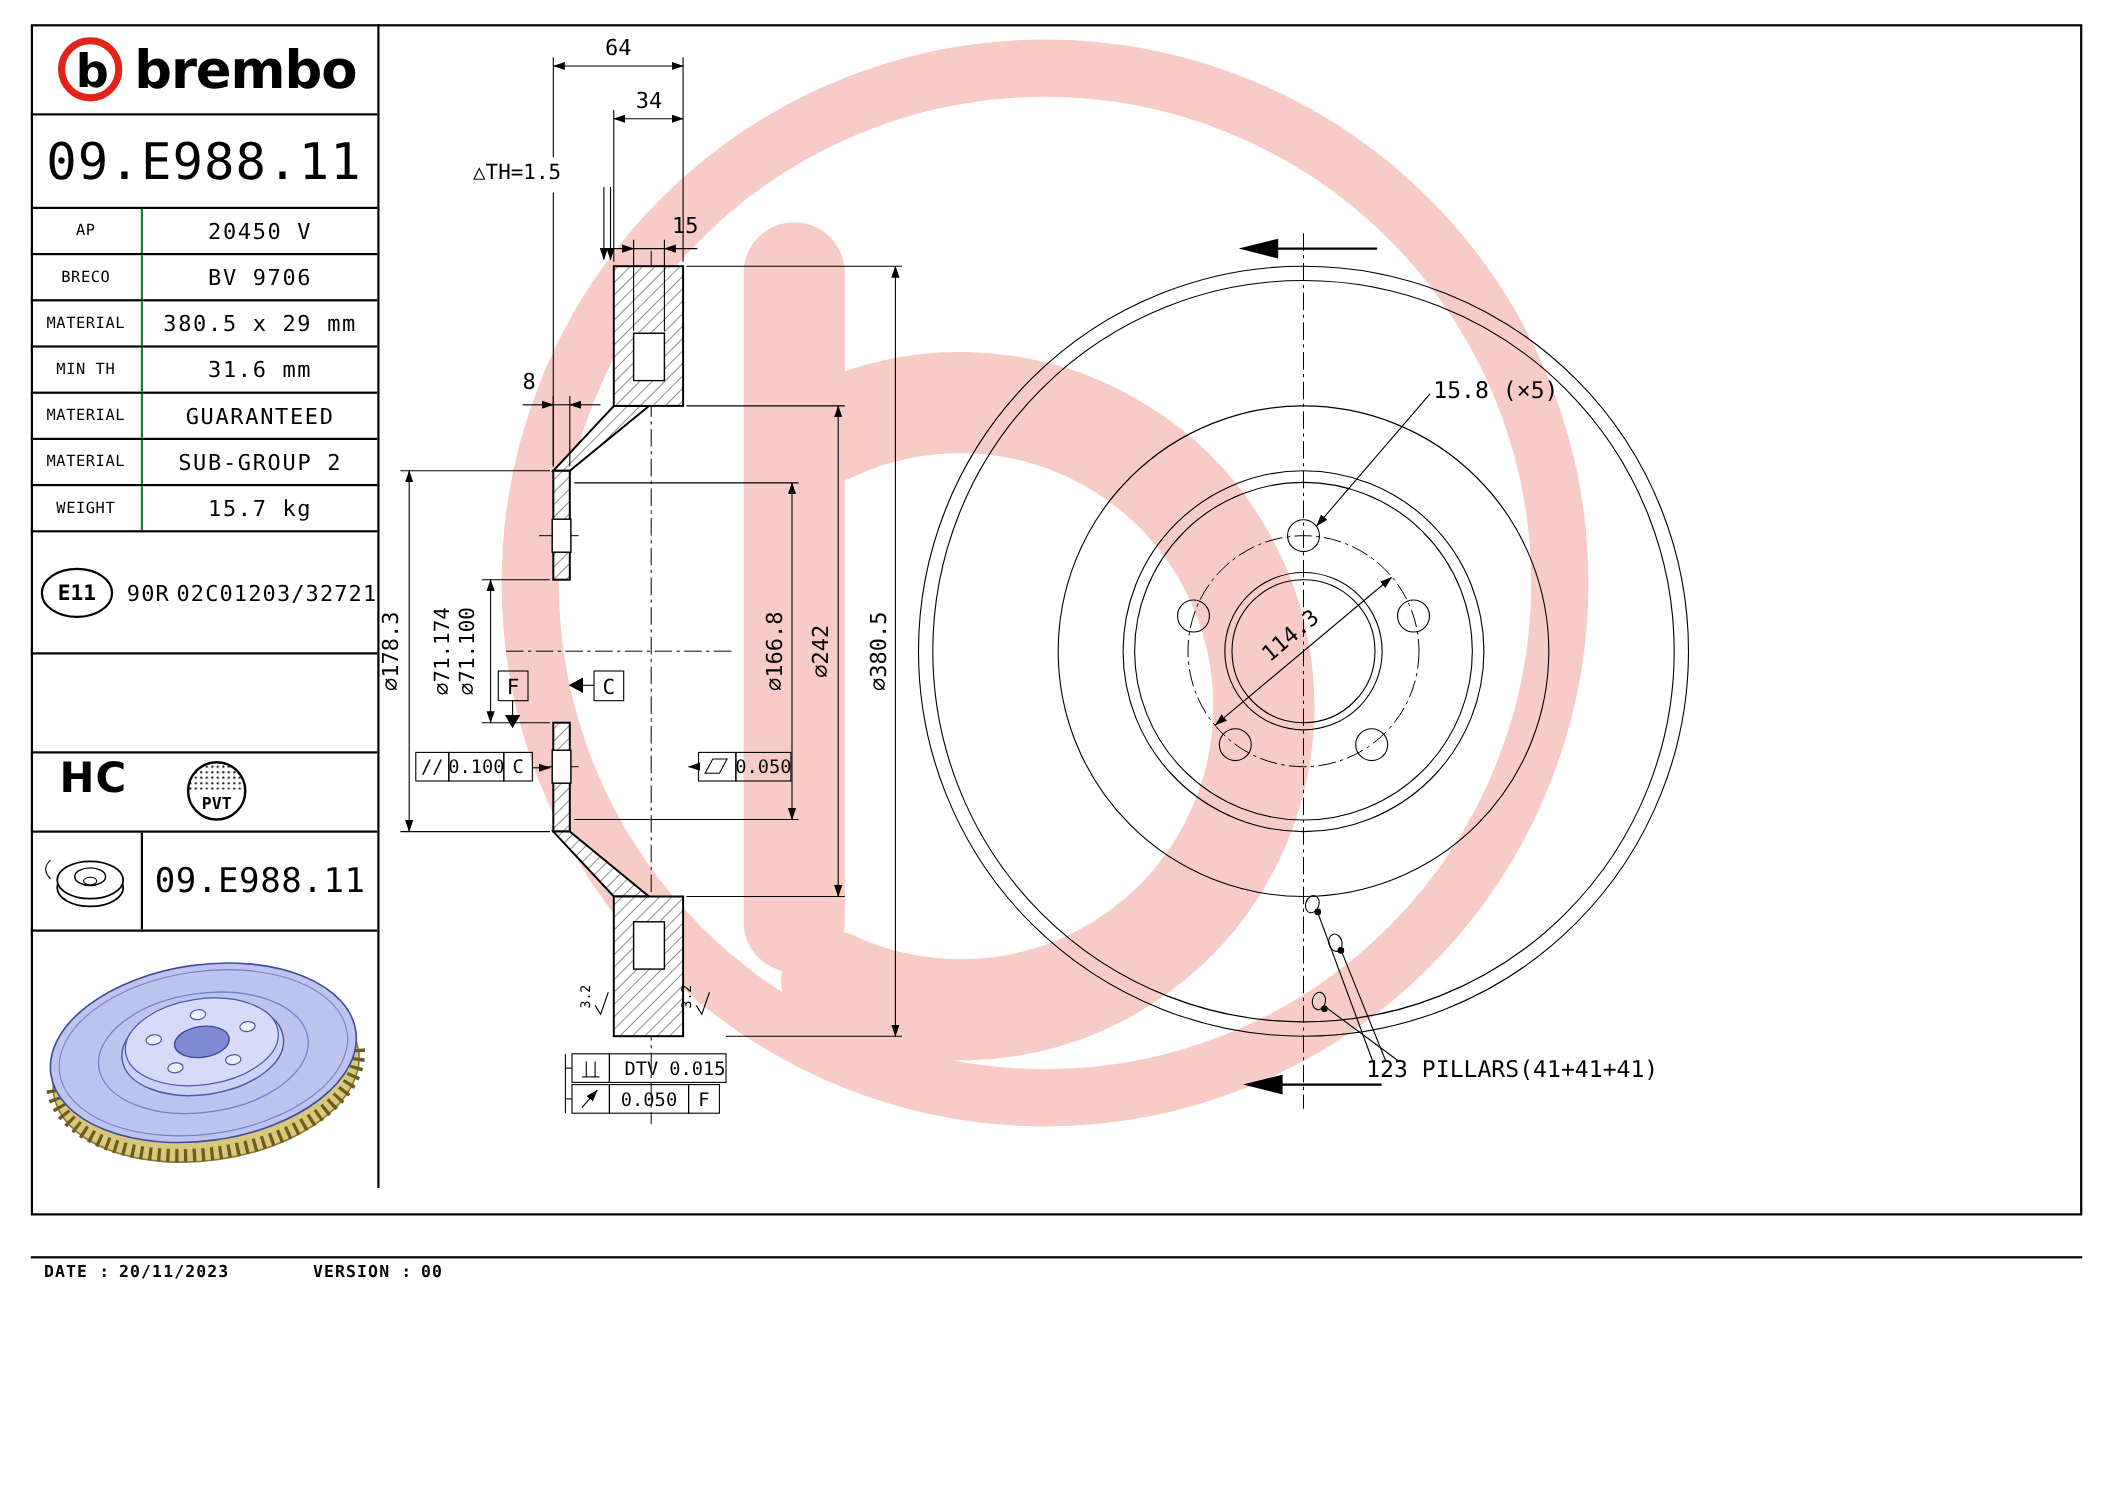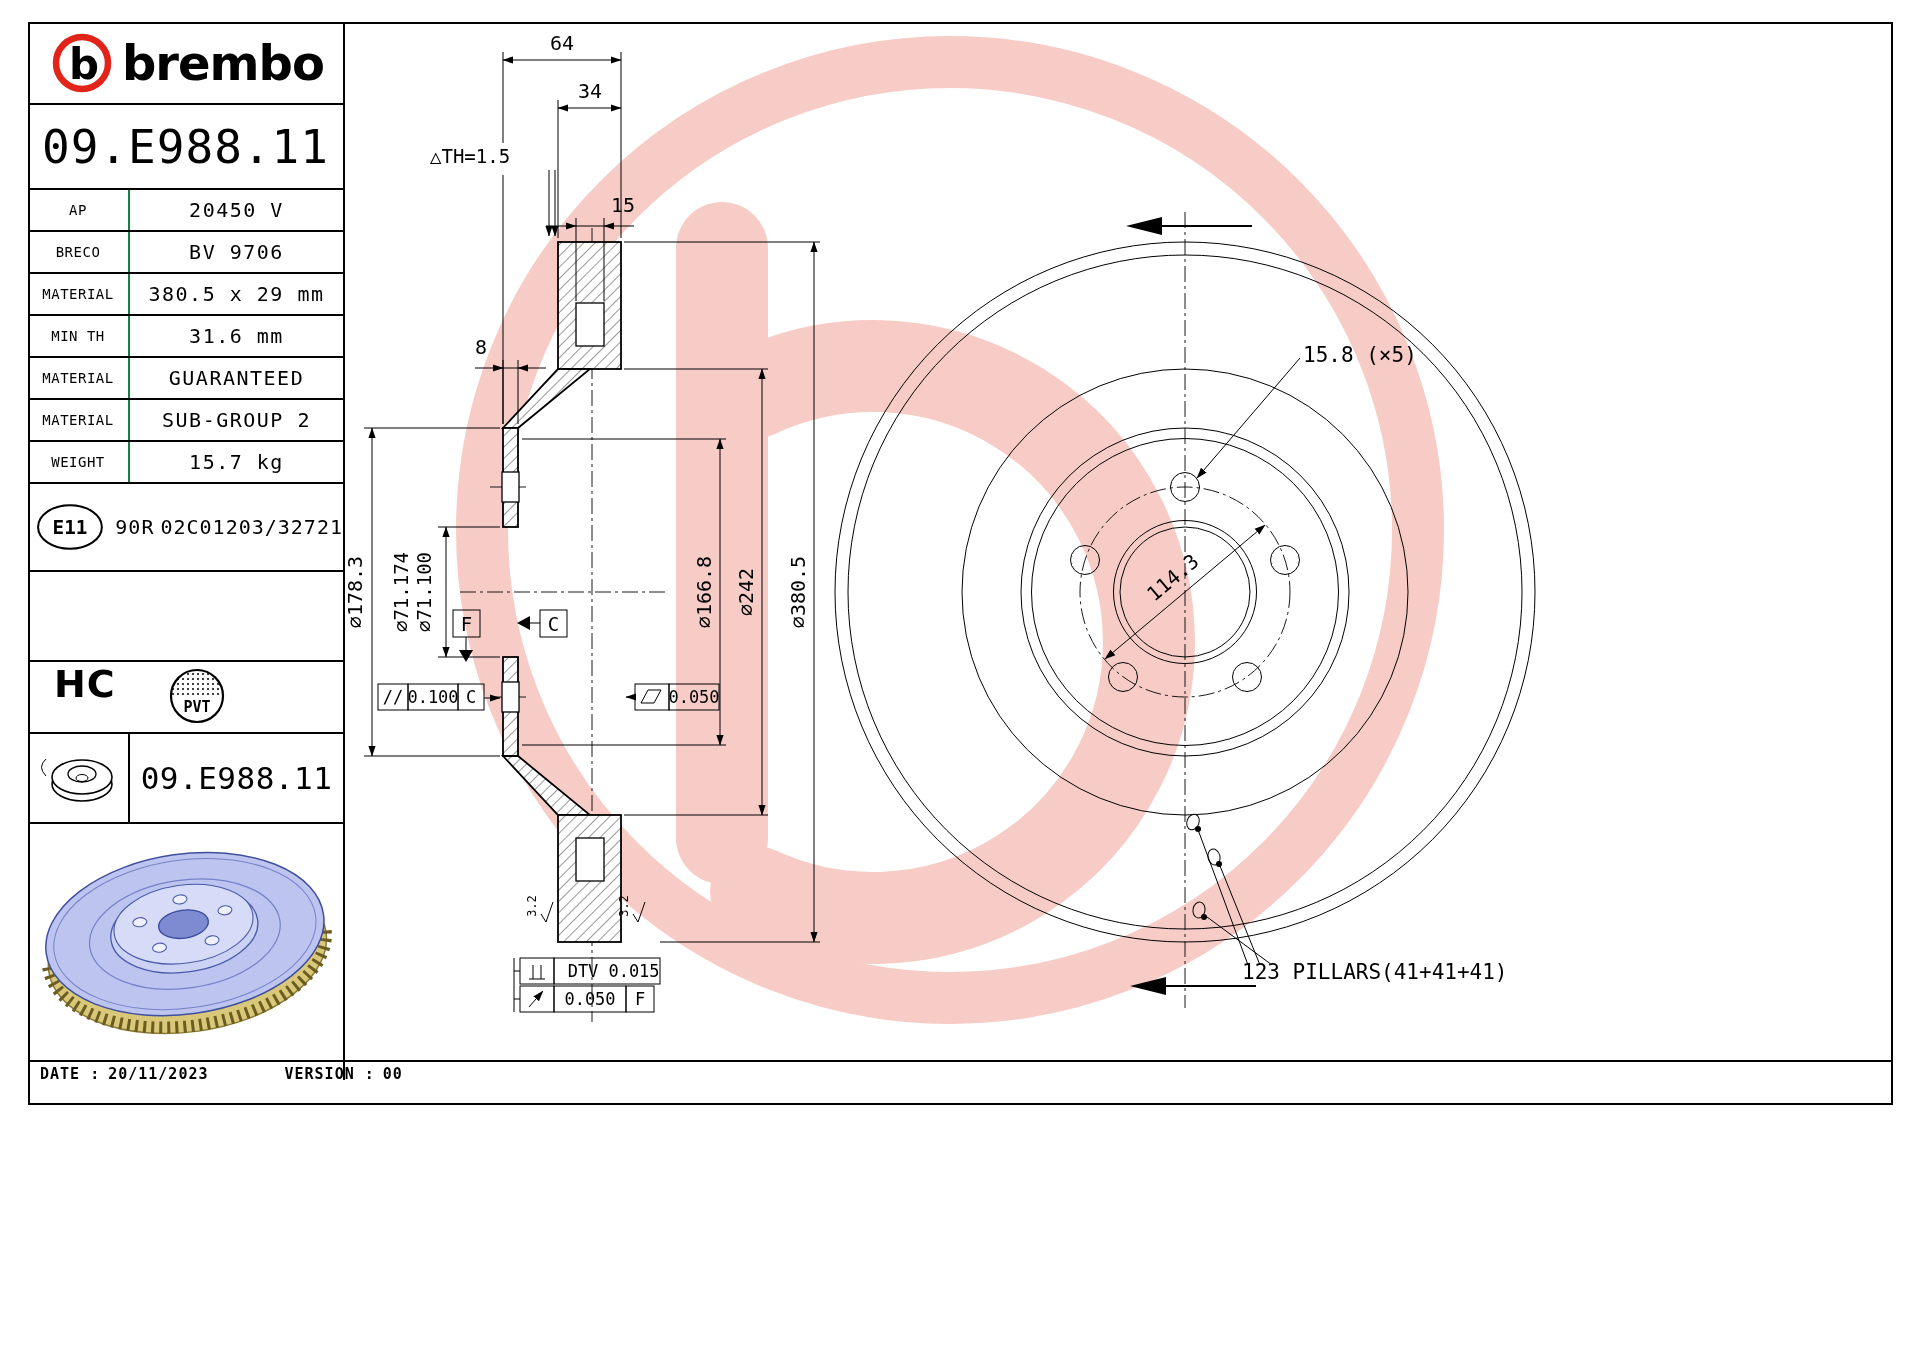--- a/index.html
+++ b/index.html
@@ -11,31 +11,31 @@
   .panel { position:absolute; left:28px; top:22px; width:317px; height:1058px;
            border-right:2px solid #000; background:transparent; }
   .row { border-bottom:2px solid #000; position:relative; }
   .logo-row { height:83px; display:flex; align-items:center; padding-left:14px; }
   .pn-row { height:85px; display:flex; align-items:center; padding-left:14px;
             font-size:46px; letter-spacing:1px; }
   .srow { height:42px; display:grid; grid-template-columns:102px 1fr; border-bottom:2px solid #000; }
   .sl { border-right:2px solid #15803d; display:flex; align-items:center; justify-content:center;
         font-size:14px; letter-spacing:0.5px; }
   .sv { display:flex; align-items:center; justify-content:center; font-size:20px; letter-spacing:1.5px; }
-  .e11-row { height:88px; display:flex; align-items:center; }
+  .e11-row { height:111px; display:flex; align-items:center; }
   .e11-texts { flex:1; display:flex; flex-direction:row; gap:6px;
                font-size:20px; letter-spacing:1px; }
   .empty-row { height:90px; }
   .badges-row { height:72px; display:flex; align-items:flex-start; padding-left:26px; gap:50px; }
   .hc { font-size:38px; font-weight:900; letter-spacing:1px; font-family:"DejaVu Sans",sans-serif; }
   .disc-row { height:90px; display:grid; grid-template-columns:102px 1fr; }
   .disc-icon-cell { border-right:2px solid #000; display:flex; align-items:center; justify-content:center; }
   .disc-pn-cell { display:flex; align-items:center; justify-content:center; font-size:31px; letter-spacing:0.5px; }
   .render-row { height:250px; border-bottom:none; overflow:hidden; }
-  .footer { position:absolute; left:28px; top:1060px; width:1865px; height:25px;
+  .footer { position:absolute; left:28px; top:1142px; width:1865px; height:25px;
             border-top:2px solid #000; display:flex; align-items:center; padding-left:12px;
             font-size:15px; font-weight:bold; letter-spacing:1px; }
   .footer span { white-space:pre; }
   .f-date { margin-left:8px; }
   .f-verlab { margin-left:76px; }
   .f-ver { margin-left:8px; }
   .drawing { position:absolute; left:345px; top:22px; }
   .drawing text, .panel text { font-family:"DejaVu Sans Mono","DejaVu Sans",monospace; fill:#000; }
   .thin { stroke:#000; stroke-width:1; fill:none; }
   .cl { stroke:#000; stroke-width:0.9; fill:none; stroke-dasharray:16 4 3 4; }

